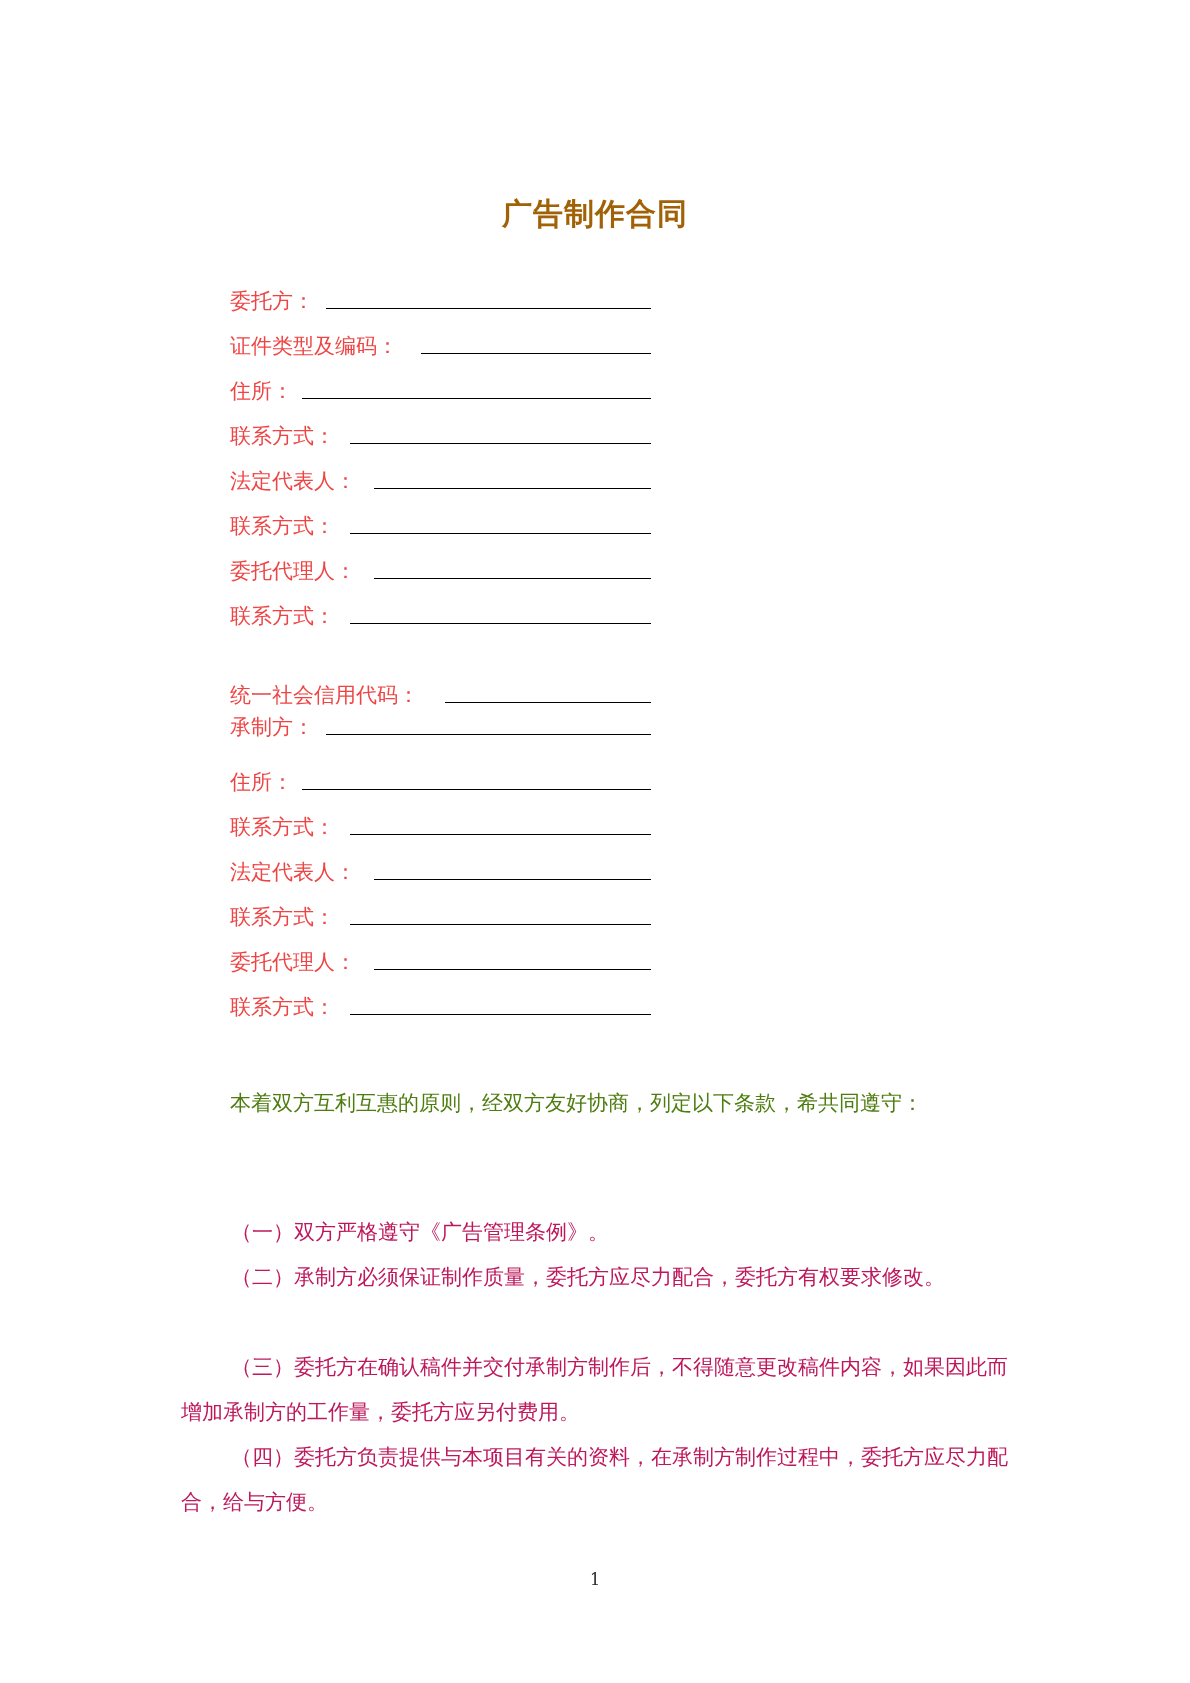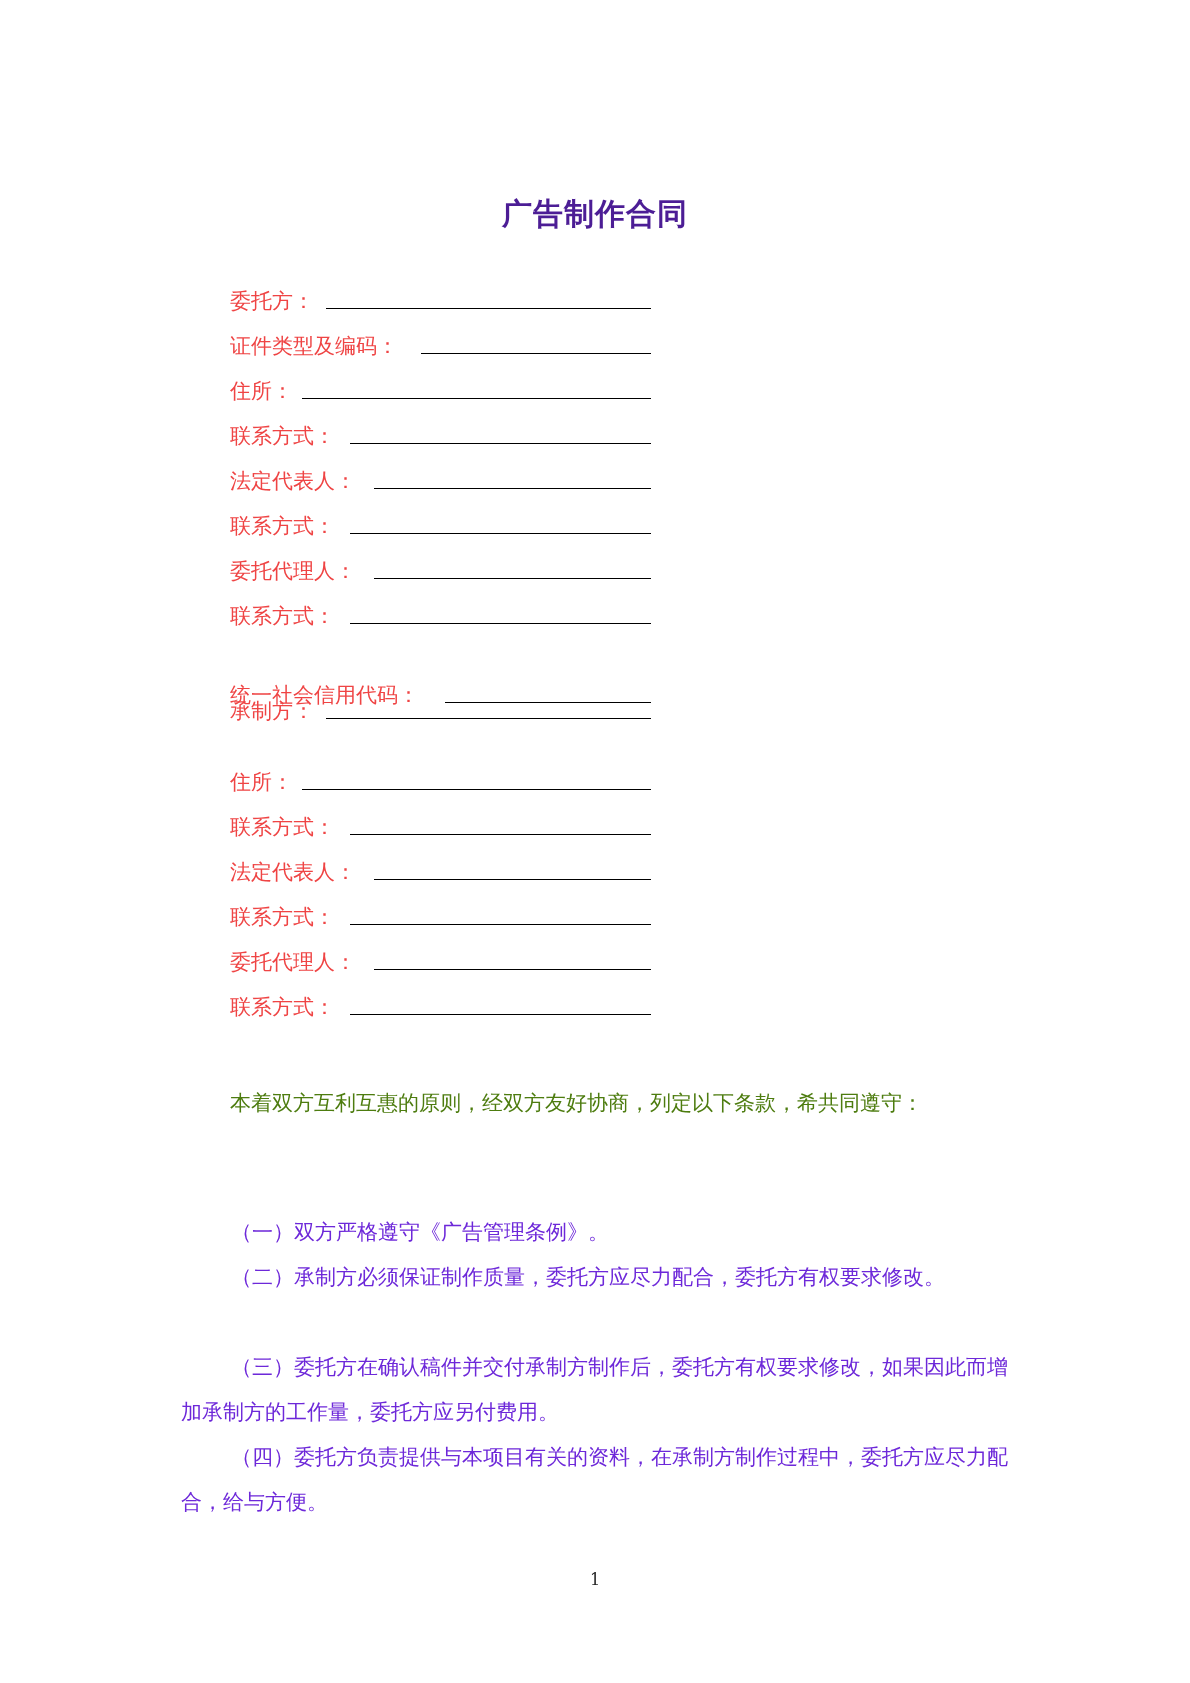--- a/index.html
+++ b/index.html
@@ -1,25 +1,25 @@
 <!DOCTYPE html>
 <html><head>
 <meta charset="utf-8">
 <style>
   html, body { margin: 0; padding: 0; background: #ffffff; }
   body { width: 1190px; height: 1683px; position: relative; overflow: hidden;
          font-family: "DejaVu Serif", "Liberation Serif", serif; color: #111; }
   .title { position: absolute; left: 0; width: 1190px; top: 194px; text-align: center;
            font-family: "DejaVu Sans", sans-serif; font-weight: bold; font-size: 30px;
-           letter-spacing: 1px; line-height: 40px; color: #4c1d95; }
+           letter-spacing: 1px; line-height: 40px; color: #a16207; }
   .field { position: absolute; left: 230px; height: 34px; display: flex; align-items: flex-end;
            font-size: 21px; line-height: 30px; }
   .field .label { white-space: nowrap; color: #ef4444; }
   .field .line { position: absolute; right: 0; bottom: 7px; height: 0; border-bottom: 1.5px solid #000; }
-  .para { position: absolute; left: 181px; width: 836px; font-size: 21px; line-height: 45px; color: #6d28d9; }
+  .para { position: absolute; left: 181px; width: 836px; font-size: 21px; line-height: 45px; color: #be185d; }
   .para .indent { display: inline-block; width: 50px; }
   .intro { position: absolute; left: 230px; top: 1088px; font-size: 21px; line-height: 30px; color: #4d7c0f; white-space: nowrap; }
   .pagenum { position: absolute; left: 0; width: 1190px; top: 1570px; text-align: center; font-size: 16px; color: #222; }
 </style>
 </head>
 <body>
 
 <div>
   <div class="title">广告制作合同</div>
 
@@ -51,21 +51,21 @@
       <div class="field" style="top: 552px; width: 421px;">
         <span class="label">委托代理人：</span>
         <span class="line" style="width: 277px;"></span>
       </div>
       <div class="field" style="top: 597px; width: 421px;">
         <span class="label">联系方式：</span>
         <span class="line" style="width: 301px;"></span>
       </div>
     </div>
   <div id="party-b">
-      <div class="field" style="top: 692px; width: 421px;">
+      <div class="field" style="top: 708px; width: 421px;">
         <span class="label">承制方：</span>
         <span class="line" style="width: 325px;"></span>
       </div>
       <div class="field" style="top: 676px; width: 421px;">
         <span class="label">统一社会信用代码：</span>
         <span class="line" style="width: 206px;"></span>
       </div>
       <div class="field" style="top: 763px; width: 421px;">
         <span class="label">住所：</span>
         <span class="line" style="width: 349px;"></span>
@@ -89,17 +89,17 @@
       <div class="field" style="top: 988px; width: 421px;">
         <span class="label">联系方式：</span>
         <span class="line" style="width: 301px;"></span>
       </div>
     </div>
 
   <div class="intro">本着双方互利互惠的原则，经双方友好协商，列定以下条款，希共同遵守：</div>
 
   <div class="para" style="top:1210px;"><span class="indent"></span><span>（一）双方严格遵守《广告管理条例》。</span></div>
   <div class="para" style="top:1255px;"><span class="indent"></span><span>（二）承制方必须保证制作质量，委托方应尽力配合，委托方有权要求修改。</span></div>
-  <div class="para" style="top:1345px;"><span class="indent"></span><span>（三）委托方在确认稿件并交付承制方制作后，委托方有权要求修改，如果因此而增加承制方的工作量，委托方应另付费用。</span></div>
+  <div class="para" style="top:1345px;"><span class="indent"></span><span>（三）委托方在确认稿件并交付承制方制作后，不得随意更改稿件内容，如果因此而增加承制方的工作量，委托方应另付费用。</span></div>
   <div class="para" style="top:1435px;"><span class="indent"></span><span>（四）委托方负责提供与本项目有关的资料，在承制方制作过程中，委托方应尽力配合，给与方便。</span></div>
 
   <div class="pagenum">1</div>
 </div>
 
 </body></html>

